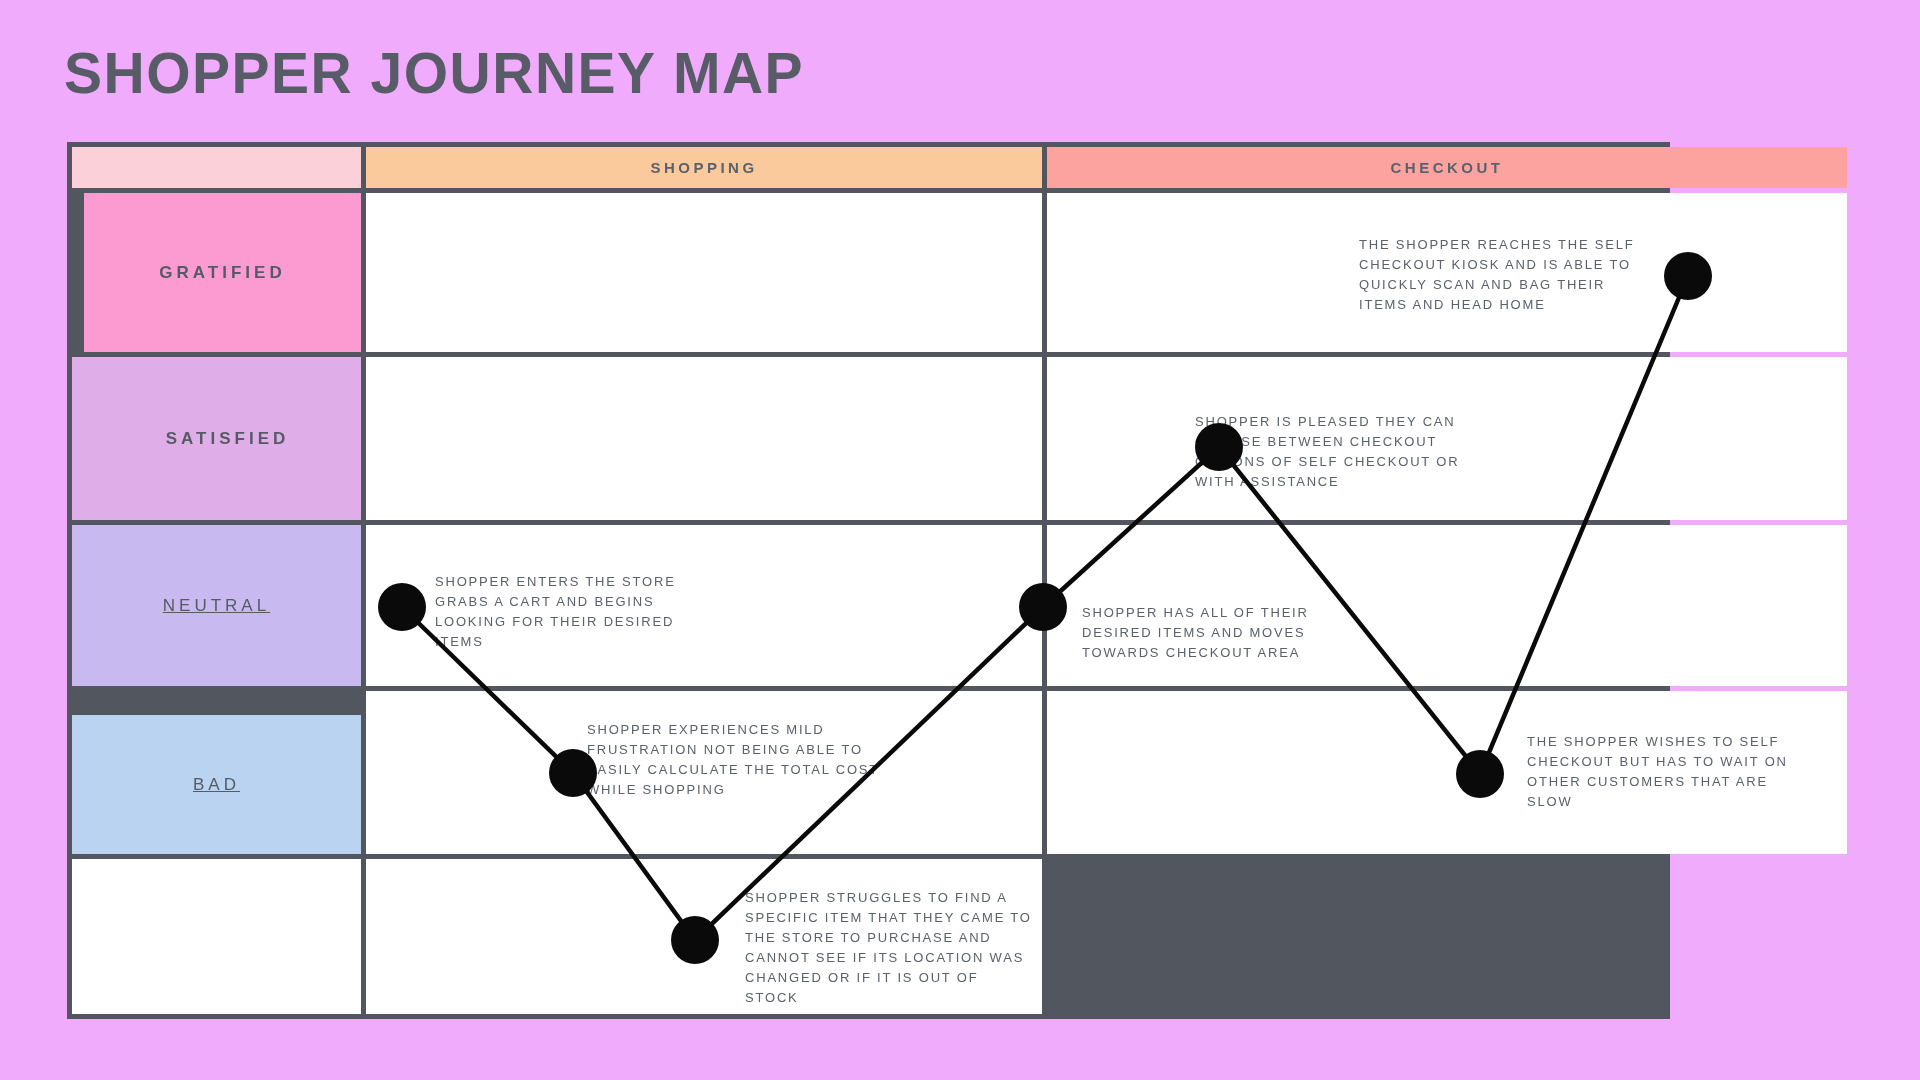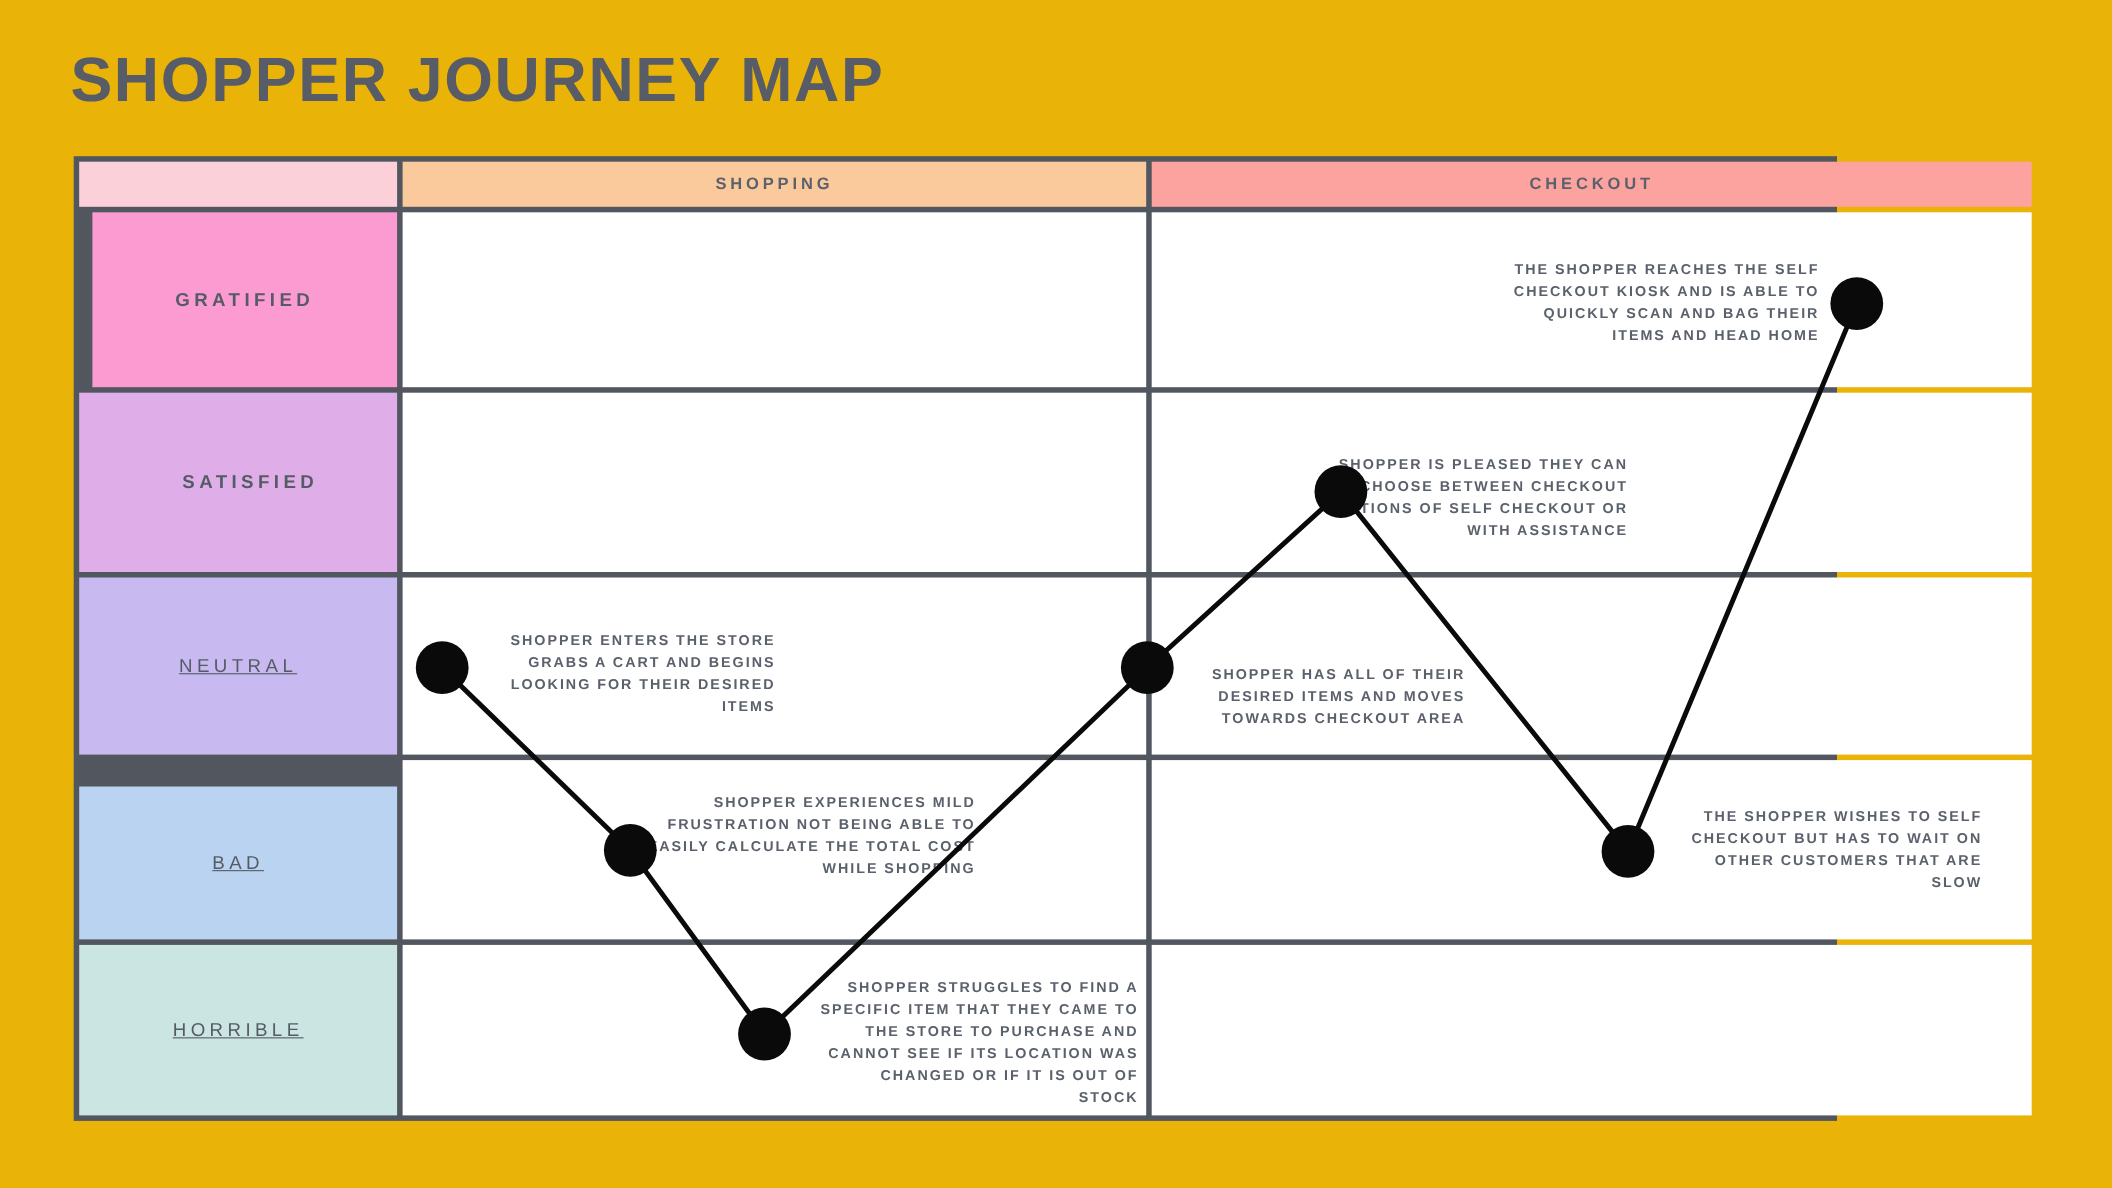--- a/index.html
+++ b/index.html
@@ -1,18 +1,18 @@
 <!DOCTYPE html>
 <html><head>
 <meta charset="utf-8">
 <style>
   html,body { margin:0; padding:0; background:#ffffff; }
   .page {
     position:relative; width:1920px; height:1080px; overflow:hidden;
-    background:#eab308; font-family:"Liberation Sans", sans-serif;
+    background:#f0abfc; font-family:"Liberation Sans", sans-serif;
   }
   .page-title {
     position:absolute; left:64px; top:40px; margin:0;
     font-size:57px; font-weight:800; letter-spacing:1.5px;
     color:#575C66;
   }
   .journey-table {
     position:absolute; left:67px; top:142px; width:1603px; height:877px;
     box-sizing:border-box; background:#51565F;
     display:grid;
@@ -25,22 +25,22 @@
     font-size:15px; font-weight:700; letter-spacing:3.5px; color:#5A616B;
   }
   .label-cell {
     display:flex; align-items:center; justify-content:center;
     font-size:17px; letter-spacing:4px; color:#555B65;
   }
   .label-cell.bold { font-weight:700; }
   .label-cell.light { font-weight:400;text-decoration:underline; }
   .body-cell { background:#ffffff; }
   .annotation {
-    position:absolute; text-align:right;
-    font-size:13px; font-weight:700; letter-spacing:1.8px; line-height:20px;
+    position:absolute; text-align:left;
+    font-size:13px; font-weight:400; letter-spacing:1.8px; line-height:20px;
     color:#5A616B;
   }
   .journey-svg {
     position:absolute; left:0; top:0; width:1920px; height:1080px;
     pointer-events:none;
   }
 </style>
 </head>
 <body>
 
@@ -63,21 +63,20 @@
     <div class="body-cell"></div>
 
     <div class="label-cell light" style="background-color: rgb(200, 186, 240);">NEUTRAL</div>
     <div class="body-cell"></div>
     <div class="body-cell"></div>
 
     <div class="label-cell light" style="background-color: rgb(185, 211, 241); margin-top: 24px;">BAD</div>
     <div class="body-cell"></div>
     <div class="body-cell"></div>
 
-    <div class="label-cell light" style="background-color: rgb(203, 229, 227);">HORRIBLE</div>
     <div class="body-cell"></div>
     <div class="body-cell"></div>
   </div>
 
   <div class="annotation" style="left:435px;  top:572px; width:270px;">SHOPPER ENTERS THE STORE GRABS A CART AND BEGINS LOOKING FOR THEIR DESIRED ITEMS</div>
   <div class="annotation" style="left:587px;  top:720px; width:300px;">SHOPPER EXPERIENCES MILD FRUSTRATION NOT BEING ABLE TO EASILY CALCULATE THE TOTAL COST WHILE SHOPPING</div>
   <div class="annotation" style="left:745px;  top:888px; width:290px;">SHOPPER STRUGGLES TO FIND A SPECIFIC ITEM THAT THEY CAME TO THE STORE TO PURCHASE AND CANNOT SEE IF ITS LOCATION WAS CHANGED OR IF IT IS OUT OF STOCK</div>
   <div class="annotation" style="left:1082px; top:603px; width:250px;">SHOPPER HAS ALL OF THEIR DESIRED ITEMS AND MOVES TOWARDS CHECKOUT AREA</div>
   <div class="annotation" style="left:1195px; top:412px; width:285px;">SHOPPER IS PLEASED THEY CAN CHOOSE BETWEEN CHECKOUT OPTIONS OF SELF CHECKOUT OR WITH ASSISTANCE</div>
   <div class="annotation" style="left:1527px; top:732px; width:275px;">THE SHOPPER WISHES TO SELF CHECKOUT BUT HAS TO WAIT ON OTHER CUSTOMERS THAT ARE SLOW</div>

